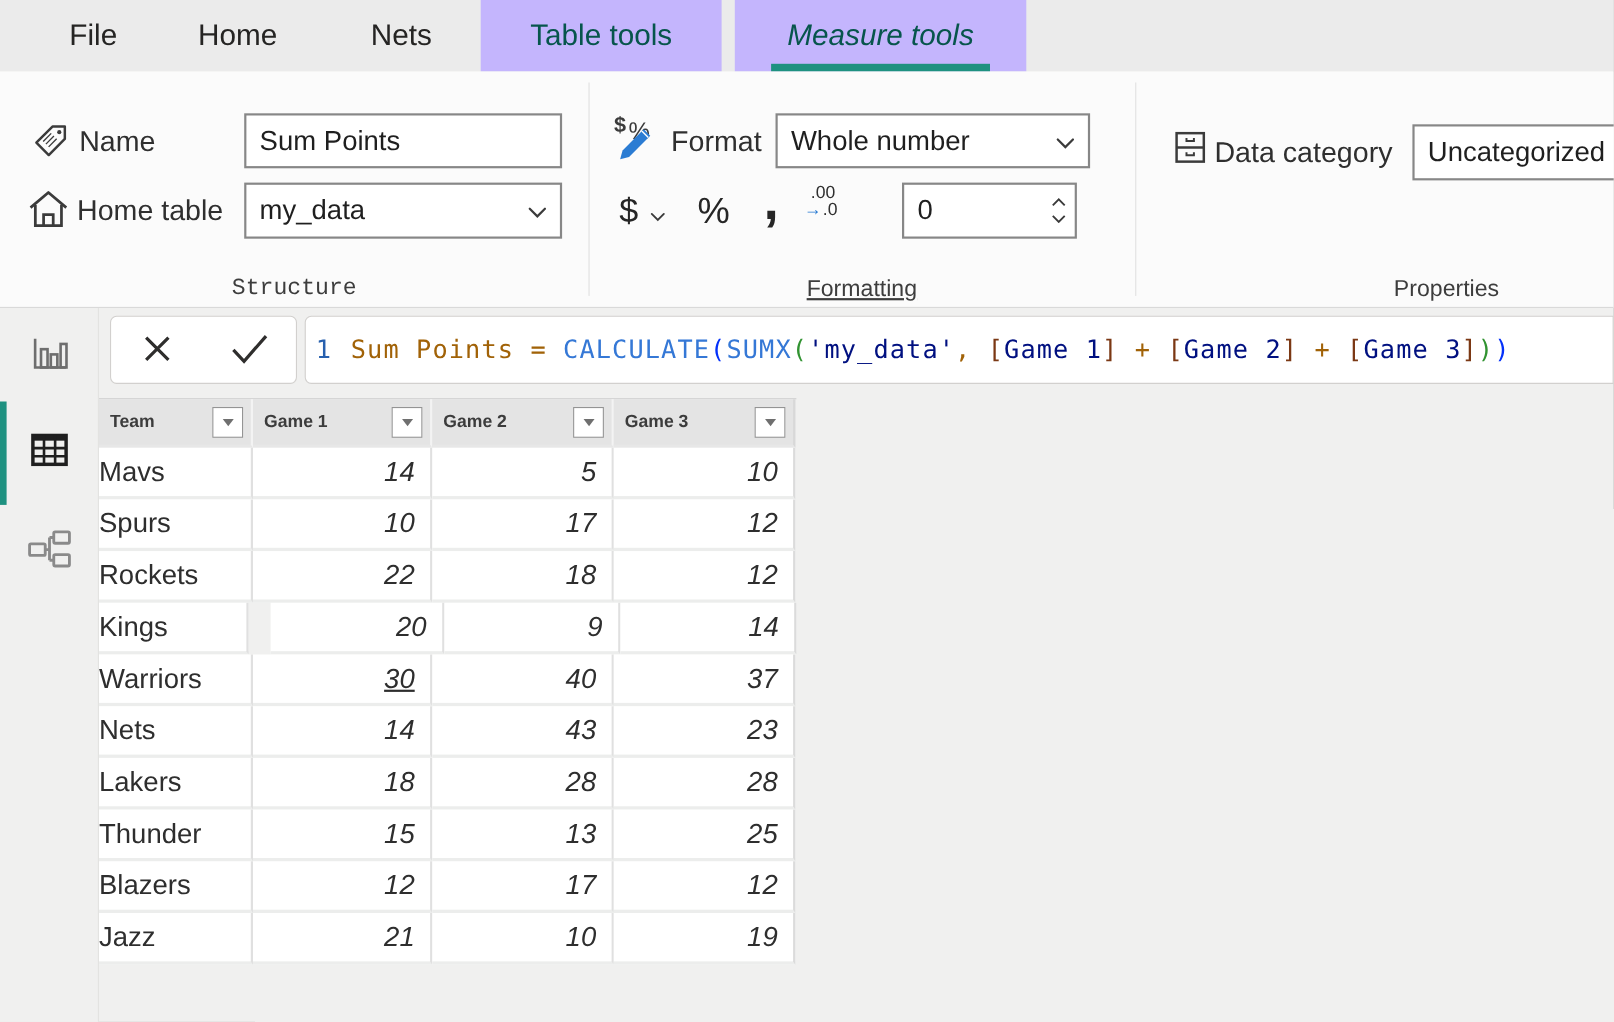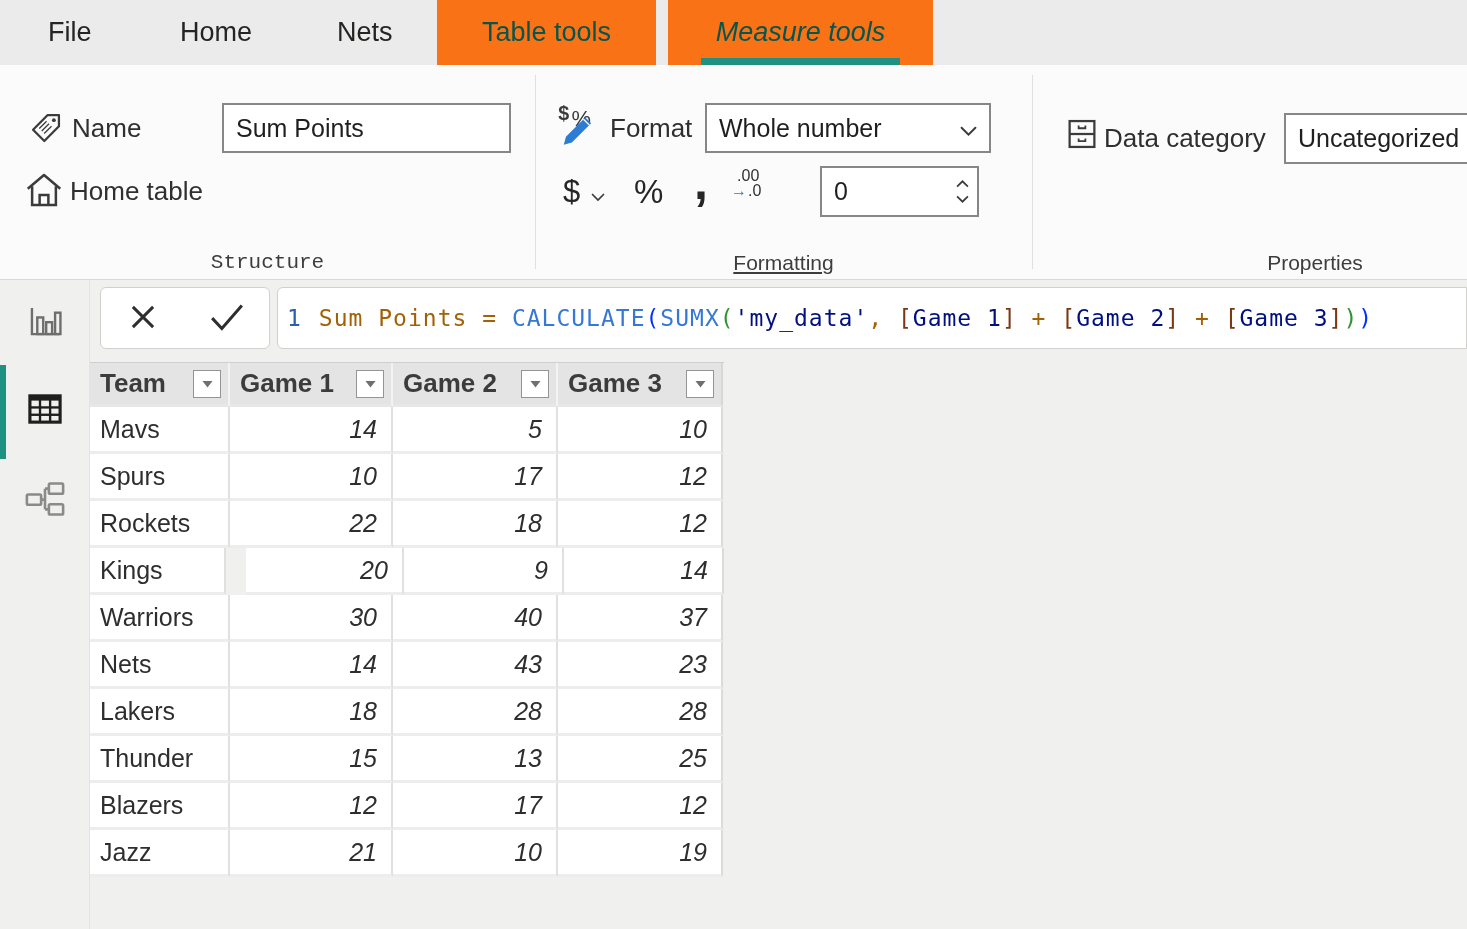--- a/index.html
+++ b/index.html
@@ -8,22 +8,22 @@
     --ident-navy:#001080; --pencil-blue:#2b7cd3; --linenum-blue:#2760ae;
   }
   *{margin:0;padding:0;}
   body{background:#888;font-family:"Liberation Sans",sans-serif;}
   #app{position:relative;width:1467px;height:929px;background:#f0f0ef;overflow:hidden;}
 
   
   .menubar{position:absolute;left:0;top:0;width:100%;height:65px;background:#ebebeb;}
   .menu-item{position:absolute;top:0;height:65px;display:flex;align-items:center;
     font-size:27px;color:#252423;cursor:default;}
-  #m-file{left:48px;} #m-home{left:180px;} #m-help{left:337px;}
-  .ctx-tab{position:absolute;top:0;height:65px;background:#f97316;display:flex;
+  #m-file{left:63px;} #m-home{left:180px;} #m-help{left:337px;}
+  .ctx-tab{position:absolute;top:0;height:65px;background:#c4b5fd;display:flex;
     align-items:center;justify-content:center;font-size:27px;color:var(--tab-text);}
   #tab-table{left:437px;width:219px;}
   #tab-measure{left:668px;width:265px;font-style:italic;}
   .tab-underline{position:absolute;bottom:0;left:33px;right:33px;height:7px;background:var(--accent-teal);}
 
   
   .ribbon{position:absolute;left:0;top:65px;width:100%;height:215px;background:#fbfbfb;
     border-bottom:1px solid #d9d9d9;box-sizing:border-box;}
   .rb-sep{position:absolute;top:10px;height:194px;width:1px;background:#e0e0e0;}
   #sep1{left:535px;} #sep2{left:1032px;}
@@ -77,29 +77,29 @@
   .code{white-space:pre;color:#1b1b1b;}
   .tk-plain{color:#a16207;} .tk-func{color:var(--func-blue);}
   .tk-p1{color:var(--paren1);} .tk-p2{color:var(--paren2);}
   .tk-br{color:var(--bracket-brown);} .tk-id{color:var(--ident-navy);}
 
   
   .datatable{position:absolute;left:90px;top:362px;width:634px;}
   .hrow{display:flex;border-top:1px solid #cfcfcf;}
   .hcell{box-sizing:border-box;height:44px;background:#e4e4e4;border-right:2px solid #f3f3f3;
     border-bottom:3px solid #e7e7e7;display:flex;align-items:center;justify-content:space-between;
-    padding:0 7px 0 10px;font-weight:700;font-size:26px;color:#3c3c3c;}
+    padding:0 7px 0 10px;font-weight:700;font-size:16px;color:#3c3c3c;}
   .hcell.last{border-right:2px solid #d8d8d8;}
   .filter-btn{width:28px;height:28px;background:#fff;border:1px solid #949494;display:flex;
     align-items:center;justify-content:center;padding:0;cursor:default;flex:none;}
   .trow{display:flex;}
   .tcell{box-sizing:border-box;height:47px;background:#fff;border-right:2px solid #e0e0e0;
     border-bottom:3px solid #ecedec;display:flex;align-items:center;font-size:25px;color:#2e2e2e;}
   .tcell.last{border-right:2px solid #dbdbdb;}
-  .tcell.team{padding-left:10px;text-align:center;}
+  .tcell.team{text-align:center;}
   .tcell.num{justify-content:flex-end;padding-right:14px;font-style:italic;}
 </style>
 </head>
 <body>
 
 <div id="app">
 
   <div class="menubar">
     <div class="menu-item" id="m-file">File</div>
     <div class="menu-item" id="m-home">Home</div>
@@ -127,20 +127,28 @@
       <span>Sum Points</span>
     </div>
     <span class="rb-icon" id="ic-home">
       <svg width="40" height="38" viewBox="0 0 32 30">
         <path d="M3 14 L16 3 L29 14" fill="none" stroke="#3b3b3b" stroke-width="2" stroke-linejoin="round"></path>
         <path d="M6.5 12 V27 H25.5 V12" fill="none" stroke="#3b3b3b" stroke-width="2"></path>
         <path d="M12.5 27 V19 H19.5 V27" fill="none" stroke="#3b3b3b" stroke-width="2"></path>
       </svg>
     </span>
     <div class="rb-label" id="lb-hometable">Home table</div>
+    <div class="field" id="f-hometable">
+      <span>my_data</span>
+      <span>
+        <svg width="17" height="11" viewBox="0 0 16 10">
+            <path d="M1.5 1.5 L8 8 L14.5 1.5" fill="none" stroke="#3b3b3b" stroke-width="1.9" stroke-linecap="round"></path>
+          </svg>
+      </span>
+    </div>
     <div class="grp-label" id="g-structure">Structure</div>
     <div class="rb-sep" id="sep1"></div>
 
     <span class="rb-icon" id="ic-format">
       <svg width="44" height="46" viewBox="0 0 40 42">
         <text x="2" y="17" font-size="18" font-weight="600" fill="#3b3b3b" font-family="Liberation Sans,sans-serif">$</text>
         <text x="14" y="23" font-size="20" fill="#3b3b3b" font-family="Liberation Sans,sans-serif">%</text>
         <path d="M7 40 l2-7.4 L26.6 15 l5.4 5.4 L14.4 38 Z" fill="var(--pencil-blue)"></path>
         <path d="M25 16.6 l5.4 5.4" stroke="#fff" stroke-width="1.2"></path>
       </svg>
@@ -319,21 +327,21 @@
           <div class="tcell num last" style="width: 165px;">12</div>
         </div>
         <div class="trow">
           <div class="tcell team" style="width: 140px;">Kings</div>
           <div class="tcell num" style="width: 163px; margin-left: 20px;">20</div>
           <div class="tcell num" style="width: 165px;">9</div>
           <div class="tcell num last" style="width: 165px;">14</div>
         </div>
         <div class="trow">
           <div class="tcell team" style="width: 140px;">Warriors</div>
-          <div class="tcell num" style="width: 163px;">30</div>
+          <div class="tcell num" style="width: 163px; text-decoration: underline;">30</div>
           <div class="tcell num" style="width: 165px;">40</div>
           <div class="tcell num last" style="width: 165px;">37</div>
         </div>
         <div class="trow">
           <div class="tcell team" style="width: 140px;">Nets</div>
           <div class="tcell num" style="width: 163px;">14</div>
           <div class="tcell num" style="width: 165px;">43</div>
           <div class="tcell num last" style="width: 165px;">23</div>
         </div>
         <div class="trow">

